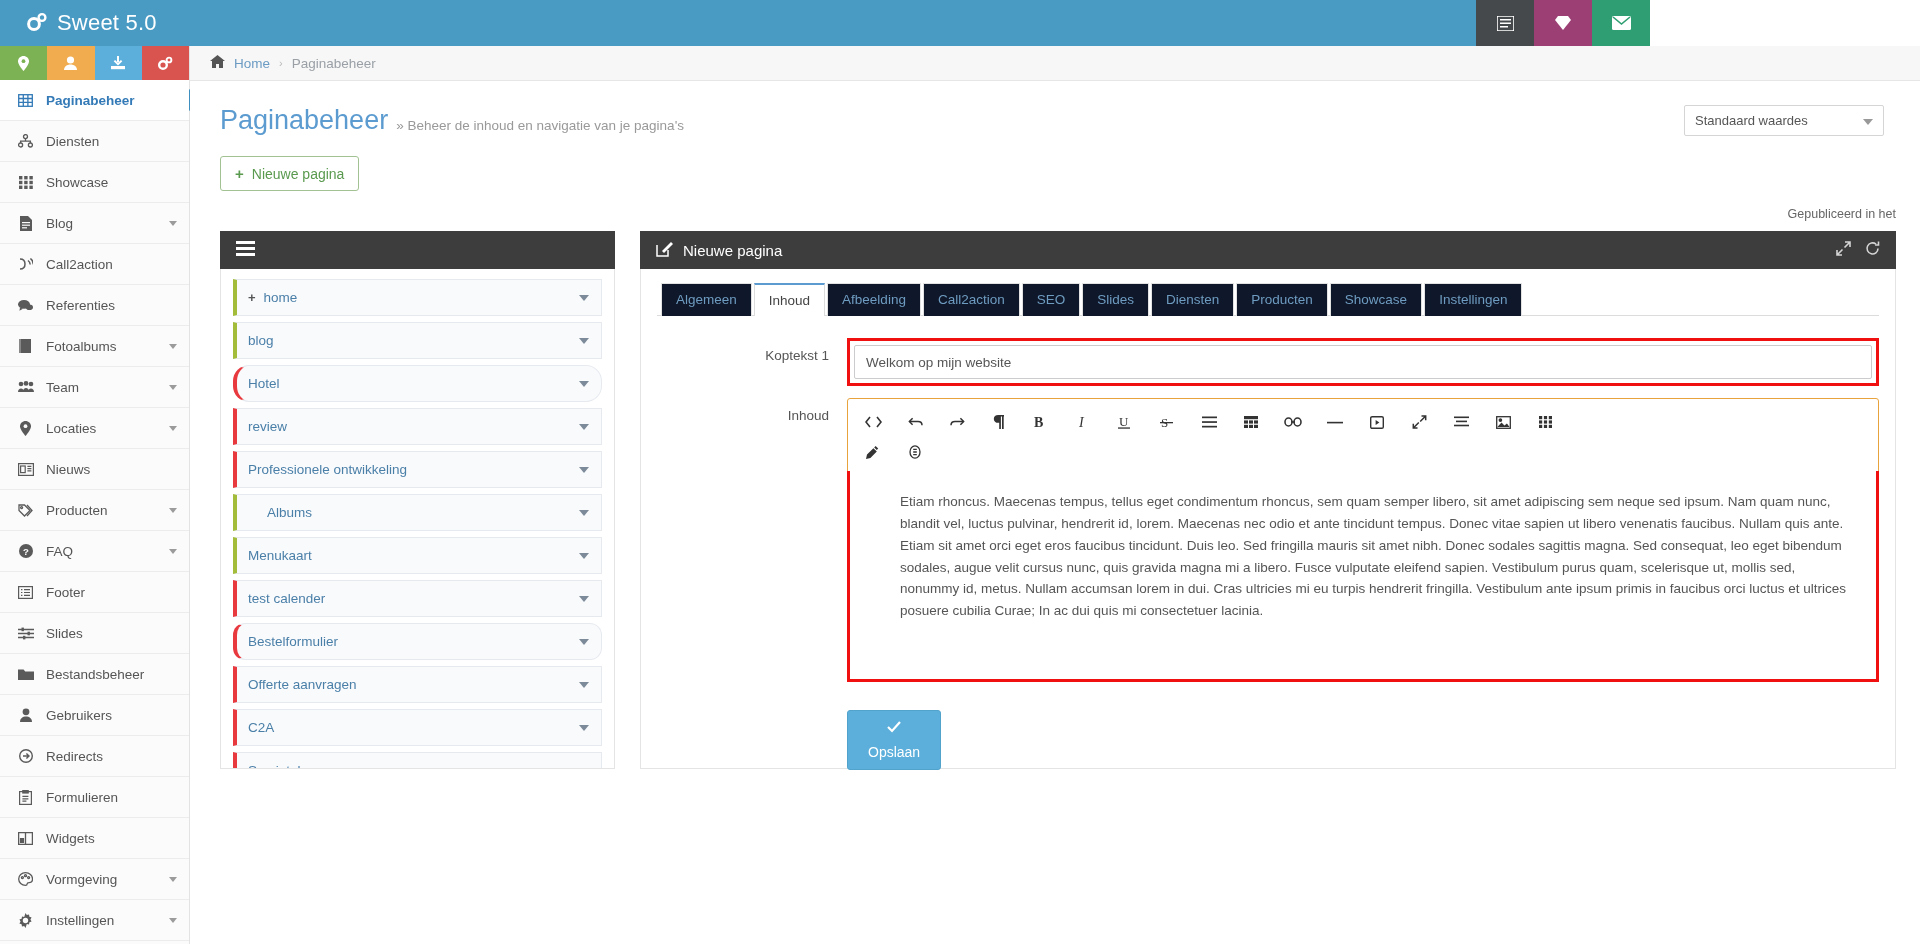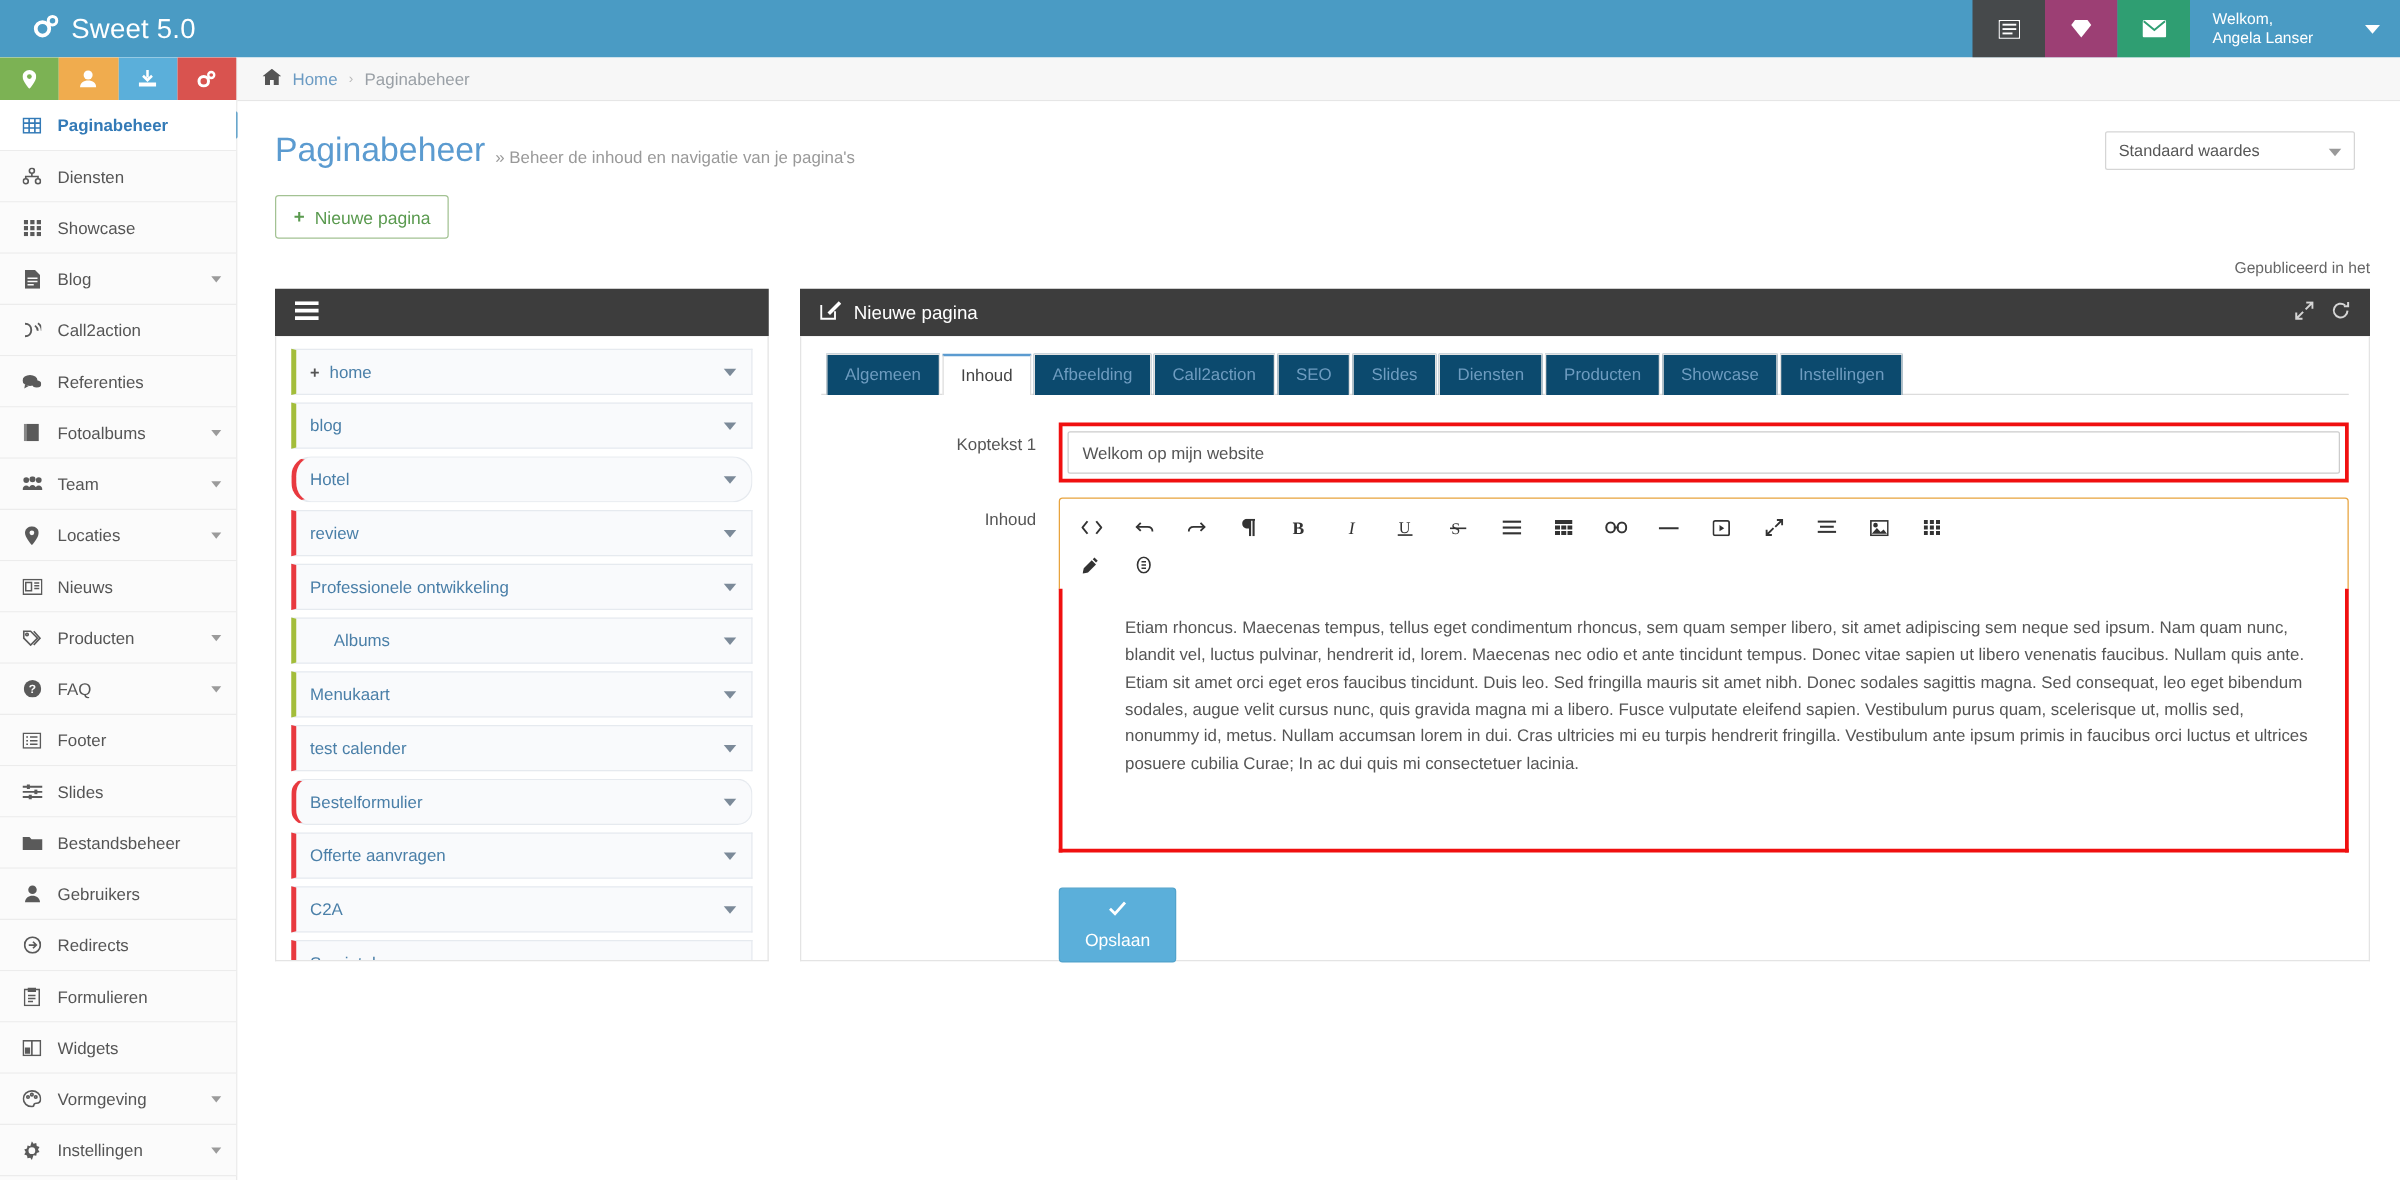--- a/index.html
+++ b/index.html
@@ -8,21 +8,21 @@
     width: 1920px; height: 944px;
     overflow: hidden;
     background: #ffffff;
     font-family: "Liberation Sans", sans-serif;
     font-size: 14px;
     color: #444;
   }
 
   
   #topbar {
-    position: absolute; top: 0; left: 0; width: 1920px; height: 46px;
+    position: absolute; top: 0; left: 0; width: 1650px; height: 46px;
     background: #4a9bc4;
     display: flex; align-items: stretch;
   }
   #brand {
     width: 190px; height: 46px;
     display: flex; align-items: center; gap: 9px;
     padding-left: 26px;
     color: #fff; font-size: 22px; font-weight: 400;
     letter-spacing: .2px;
   }
@@ -163,21 +163,21 @@
   }
   #editorhead .eh-icons { margin-left: auto; display: flex; gap: 14px; font-size: 14px; color: #d5d5d5; }
   #editorbody {
     background: #fff; border: 1px solid #e4e4e4; border-top: none;
     padding: 14px 16px 24px 16px; height: 500px;
   }
   #tabs { display: flex; border-bottom: 1px solid #dcdcdc; padding-left: 4px; }
   .tab {
     padding: 8px 14px; font-size: 13.5px; color: #6e9cc0;
     border: 1px solid transparent; border-bottom: none; margin-bottom: -1px;
-    background: #0c4a6e; border-color: #e2e2e2; margin-right: 2px;
+    background: #0f172a; border-color: #e2e2e2; margin-right: 2px;
   }
   .tab.active {
     background: #fff; color: #444; border-color: #dcdcdc; border-bottom-color: #fff;
     border-top: 2px solid #5b9bd0;
   }
 
   #formarea { padding-top: 22px; }
   .frow { display: flex; align-items: flex-start; margin-bottom: 12px; }
   .flabel { width: 190px; flex: none; text-align: right; padding-right: 18px;
             font-size: 13.5px; color: #555; padding-top: 10px; }
@@ -238,27 +238,20 @@
     <svg width="20" height="16" viewBox="0 0 20 16" fill="#fff">
         <path d="M2 5 L10 15 L18 5 L15 1 L5 1 Z"></path>
       </svg>
   </div>
   <div class="topbtn green">
     <svg width="19" height="14" viewBox="0 0 19 14" fill="#fff">
         <rect x="0" y="0" width="19" height="14" rx="1.5"></rect>
         <path d="M1 1 L9.5 8 L18 1" fill="none" stroke="#2f9e72" stroke-width="1.6"></path>
       </svg>
   </div>
-  <div id="userbox">
-    <div>
-      <div>Welkom,</div>
-      <div>Angela Lanser</div>
-    </div>
-    <span class="caret"></span>
-  </div>
 </div>
 
 <div id="sidebar">
   <div id="quickbar">
     <div class="qbtn qb1">
       <svg width="11" height="15" viewBox="0 0 11 15" fill="#fff">
           <path d="M5.5 0C2.5 0 0 2.4 0 5.3 0 9 5.5 15 5.5 15S11 9 11 5.3C11 2.4 8.5 0 5.5 0z"></path>
           <circle cx="5.5" cy="5.2" r="1.9" fill="#7cb254"></circle>
         </svg>
     </div>

